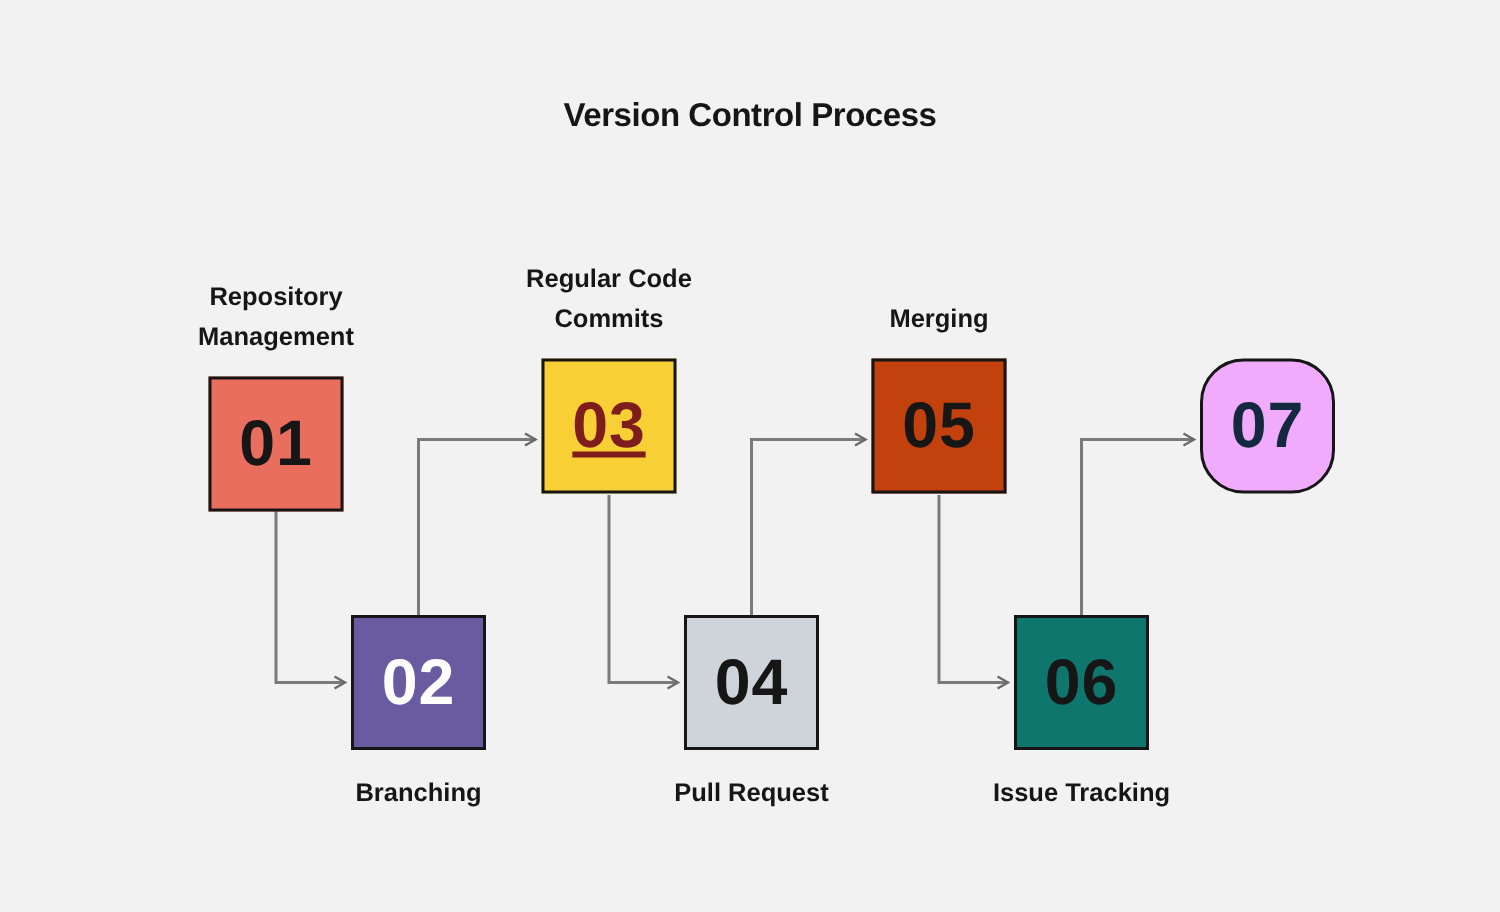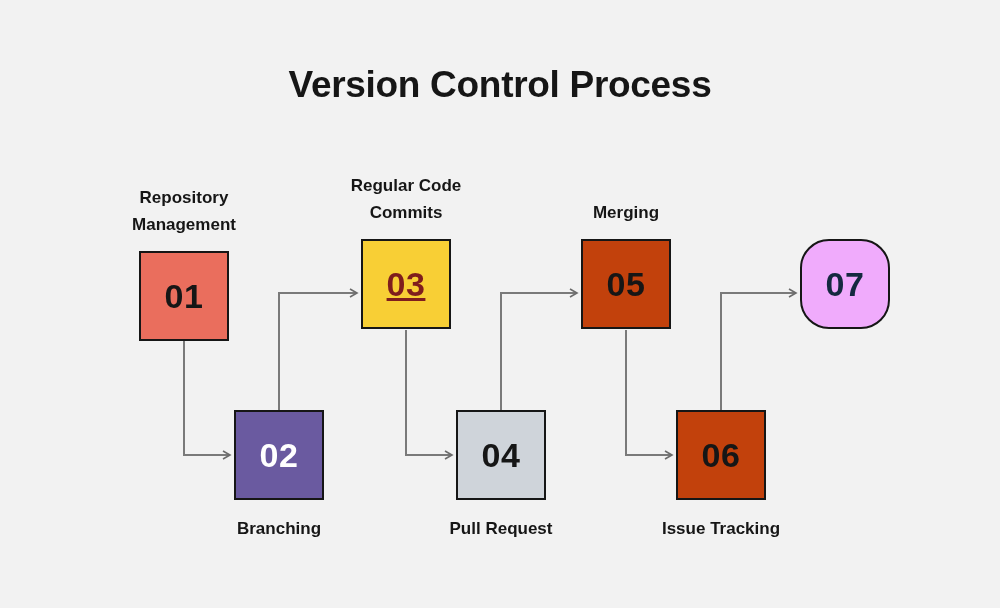--- a/index.html
+++ b/index.html
@@ -4,30 +4,30 @@
 <style>
   html,body{margin:0;padding:0;background:#f2f2f2}
   .stage{
     position:relative;width:1000px;height:608px;overflow:hidden;
     background:#f2f2f2;
     font-family:"Liberation Sans",sans-serif;
     color:#161616;
   }
   .title{
     position:absolute;left:0;top:64px;width:100%;
-    text-align:center;font-size:37px;font-weight:700;letter-spacing:-0.3px;
+    text-align:center;font-size:22px;font-weight:700;letter-spacing:-0.3px;
   }
   .connectors{position:absolute;left:0;top:0;pointer-events:none}
   .step{position:absolute;width:90px;height:90px}
   .box{
     position:absolute;left:0;top:0;right:0;bottom:0;box-sizing:border-box;
     border:2px solid #161616;
     display:flex;align-items:center;justify-content:center;
   }
-  .num{font-size:34px;font-weight:700;letter-spacing:0.5px;line-height:1}
+  .num{font-size:43px;font-weight:700;letter-spacing:0.5px;line-height:1}
   .label{
     position:absolute;left:50%;transform:translateX(-50%);
     width:160px;text-align:center;
     font-size:17px;font-weight:700;line-height:1.55;
   }
   .step.top .label{bottom:calc(100% + 13px)}
   .step.bottom .label{top:calc(100% + 16px)}
   .s1{left:139px;top:251px}
   .s2{left:234px;top:410px}
   .s3{left:361px;top:239px}
@@ -90,21 +90,21 @@
 
   <div class="step top s5">
     <div class="label">Merging</div>
     <div class="box" style="background: #c2410c;">
       <span class="num" style="color: rgb(22, 22, 22);">05</span>
     </div>
   </div>
 
   <div class="step bottom s6">
     <div class="label">Issue Tracking</div>
-    <div class="box" style="background: #c2410c;">
+    <div class="box" style="background: #0f766e;">
       <span class="num" style="color: rgb(22, 22, 22);">06</span>
     </div>
   </div>
 
   <div class="step top s7">
     <div class="box" style="background: #f0abfc; border-radius: 29px;">
       <span class="num" style="color: rgb(20, 41, 63);">07</span>
     </div>
   </div>
 

